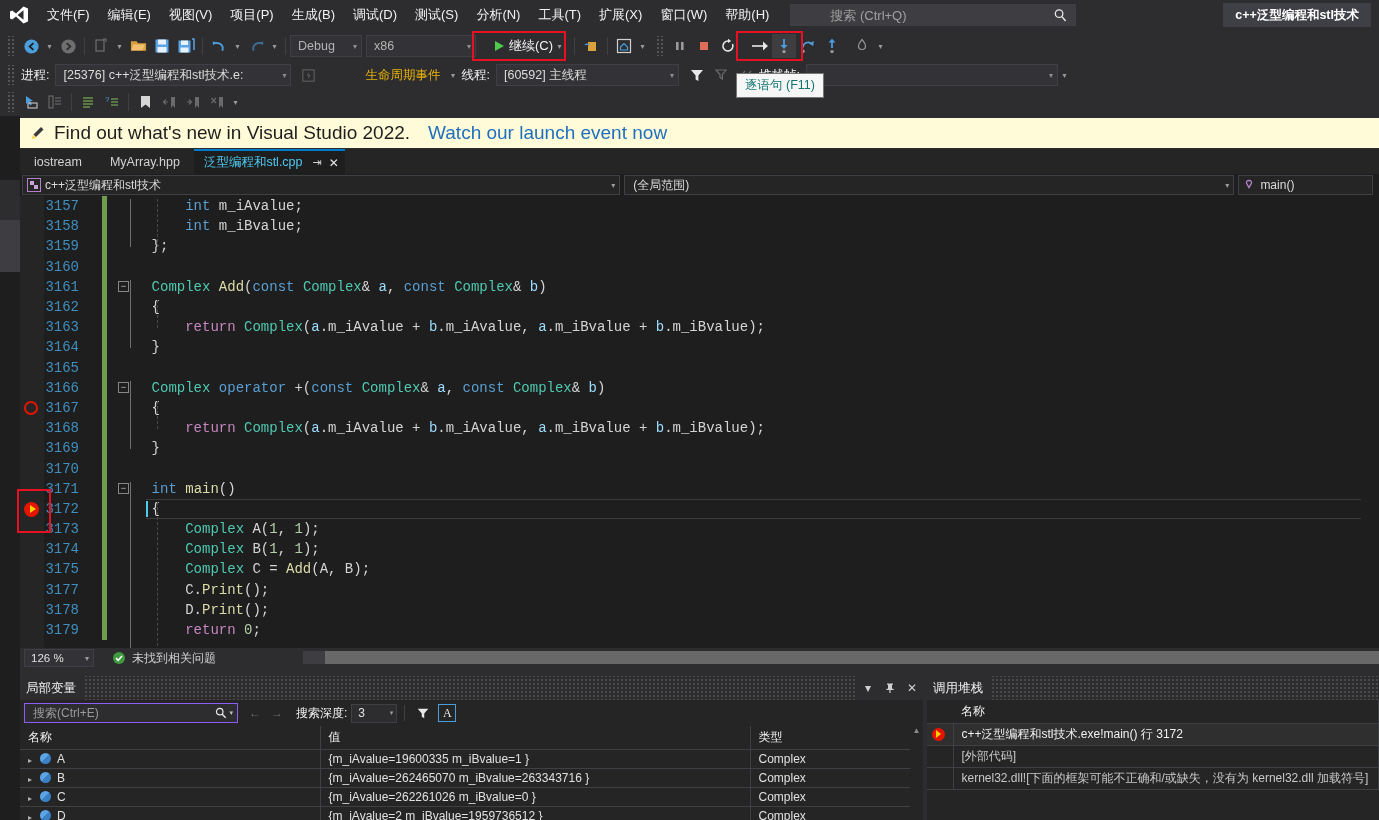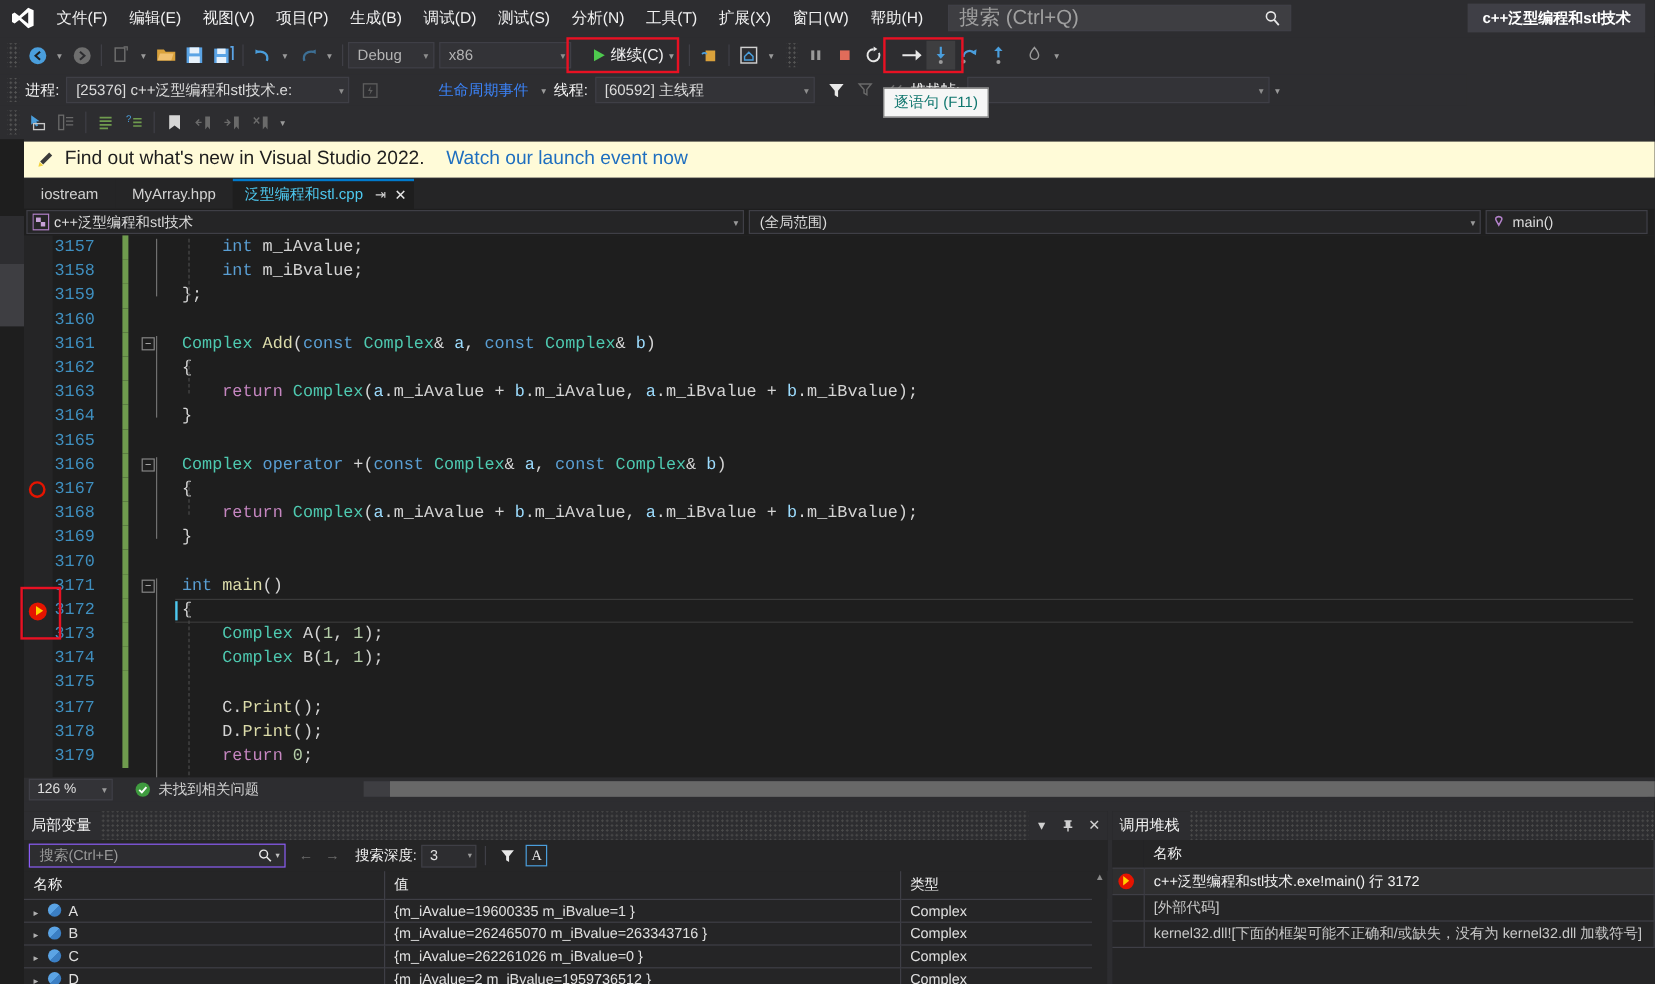--- a/index.html
+++ b/index.html
@@ -23,21 +23,21 @@
   .menu-item {
     padding: 4px 9px; font-size: 13px; color: #f1f1f1; line-height: 16px; cursor: default;
     white-space: nowrap;
   }
   .search-wrap {
     margin-left: 12px; width: 286px; height: 22px; background: #3e3e42; border: 1px solid #3f3f46;
     display: flex; align-items: center; padding: 0 6px; position: relative;
   }
   .search-wrap input {
     background: transparent; border: none; outline: none; color: #f0abfc;
-    font-size: 17px; font-family: "Liberation Sans", sans-serif; width: 250px;
+    font-size: 13px; font-family: "Liberation Sans", sans-serif; width: 250px; margin-left: 31px;
   }
   .search-wrap input::placeholder { color: #a0a0a0; }
   .magnifier { position: absolute; right: 7px; top: 3px; }
   .proj-badge {
     position: absolute; right: 8px; top: 3px; height: 24px;
     background: #3f3f46; color: #ffffff; font-size: 12.5px; font-weight: bold;
     display: flex; align-items: center; padding: 0 12px; white-space: nowrap;
   }
 
   
@@ -67,33 +67,33 @@
     border-bottom: 5.5px solid transparent; margin-right: 5px;
   }
   .hl-box { position: absolute; border: 2px solid #e81123; pointer-events: none; }
 
   
   .toolbar2 {
     position: absolute; top: 62px; left: 0; width: 1222px; height: 26px;
     background: #2d2d30; display: flex; align-items: center;
   }
   .tb-label { font-size: 12.5px; color: #f1f1f1; margin: 0 6px 0 2px; white-space: nowrap; }
-  .tb-label.dim { color: #3b82f6; margin-left: 45px; }
+  .tb-label.dim { color: #eab308; margin-left: 45px; }
 
   
   .toolbar3 {
     position: absolute; top: 88px; left: 0; width: 1379px; height: 28px;
     background: #2d2d30; display: flex; align-items: center;
   }
 
   
   .notif {
     position: absolute; top: 118px; left: 20px; width: 1359px; height: 30px;
     background: #fffbd8; color: #1e1e1e; display: flex; align-items: center;
-    font-size: 16px; padding-left: 10px;
+    font-size: 19px; padding-left: 10px;
   }
   .notif a { color: #1f6fbf; margin-left: 18px; text-decoration: none; }
 
   
   .tabstrip {
     position: absolute; top: 149px; left: 20px; width: 1359px; height: 25px;
     background: #252526; display: flex; align-items: flex-end;
   }
   .tab {
     height: 25px; display: flex; align-items: center; padding: 0 14px;
@@ -731,20 +731,21 @@
           <span class="code"><span class="plain">        </span><span class="typ">Complex</span><span class="plain"> A(</span><span class="num">1</span><span class="plain">, </span><span class="num">1</span><span class="plain">);</span></span>
         </div>
         <div class="crow">
           <span class="ln">3174</span>
           <span class="chbar mod"></span>
           <span class="code"><span class="plain">        </span><span class="typ">Complex</span><span class="plain"> B(</span><span class="num">1</span><span class="plain">, </span><span class="num">1</span><span class="plain">);</span></span>
         </div>
         <div class="crow">
           <span class="ln">3175</span>
           <span class="chbar mod"></span>
+          <span class="code"><span class="plain">        </span><span class="typ">Complex</span><span class="plain"> C = </span><span class="fn">Add</span><span class="plain">(A, B);</span></span>
         </div>
         <div class="crow">
           <span class="ln">3177</span>
           <span class="chbar mod"></span>
           <span class="code"><span class="plain">        C.</span><span class="fn">Print</span><span class="plain">();</span></span>
         </div>
         <div class="crow">
           <span class="ln">3178</span>
           <span class="chbar mod"></span>
           <span class="code"><span class="plain">        D.</span><span class="fn">Print</span><span class="plain">();</span></span>

